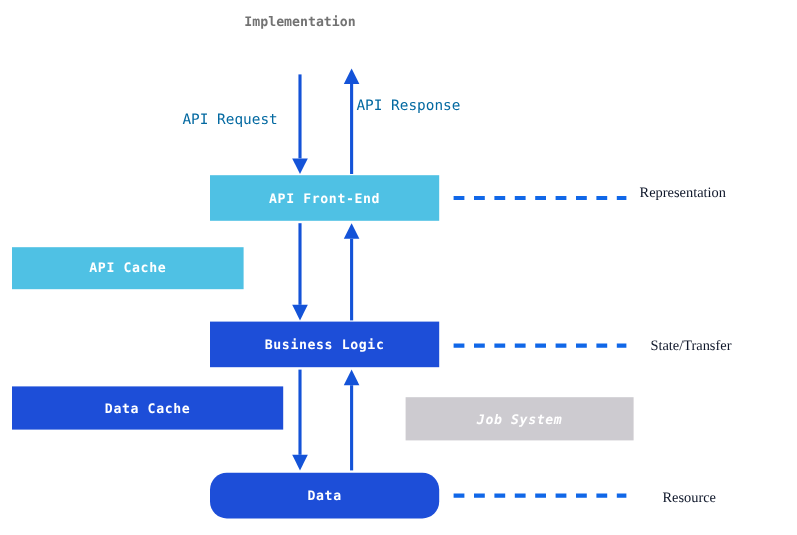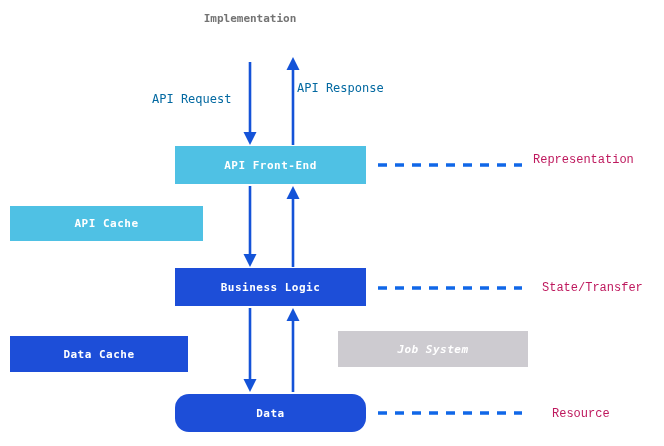--- a/index.html
+++ b/index.html
@@ -43,23 +43,23 @@
     color: #ffffff;
     box-sizing: border-box;
     letter-spacing: 0.5px;
   }
   .node-cyan  { background: #4fc1e4; }
   .node-peach { background: #1d4ed8; }
   .node-gray  { background: #cdcbd0; }
 
   .side-label {
     position: absolute;
-    font-family: Liberation Mono, monospace;
+    font-family: Liberation Serif, serif;
     font-size: 12px;
-    color: #be185d;
+    color: #0f172a;
     white-space: nowrap;
   }
   .flow-label {
     position: absolute;
     font-family: "DejaVu Sans Mono", "Liberation Mono", monospace;
     font-size: 12px;
     color: #0369a1;
     white-space: nowrap;
   }
   svg.overlay {
@@ -118,21 +118,21 @@
   <div id="nodes-layer">
       <div class="node node-cyan" style="left: 175px; top: 146px; width: 191px; height: 38px;">
         <span>API Front-End</span>
       </div>
       <div class="node node-cyan" style="left: 10px; top: 206px; width: 193px; height: 35px;">
         <span>API Cache</span>
       </div>
       <div class="node node-peach" style="left: 175px; top: 268px; width: 191px; height: 38px;">
         <span>Business Logic</span>
       </div>
-      <div class="node node-peach" style="left: 10px; top: 336px; width: 178px; height: 36px;">
+      <div class="node node-peach" style="left: 10px; top: 322px; width: 226px; height: 36px;">
         <span>Data Cache</span>
       </div>
       <div class="node node-gray" style="left: 338px; top: 331px; width: 190px; height: 36px; font-style: italic;">
         <span>Job System</span>
       </div>
       <div class="node node-peach" style="left: 175px; top: 394px; width: 191px; height: 38px; border-radius: 14px;">
         <span>Data</span>
       </div>
     </div>
   <div id="side-labels-layer">

